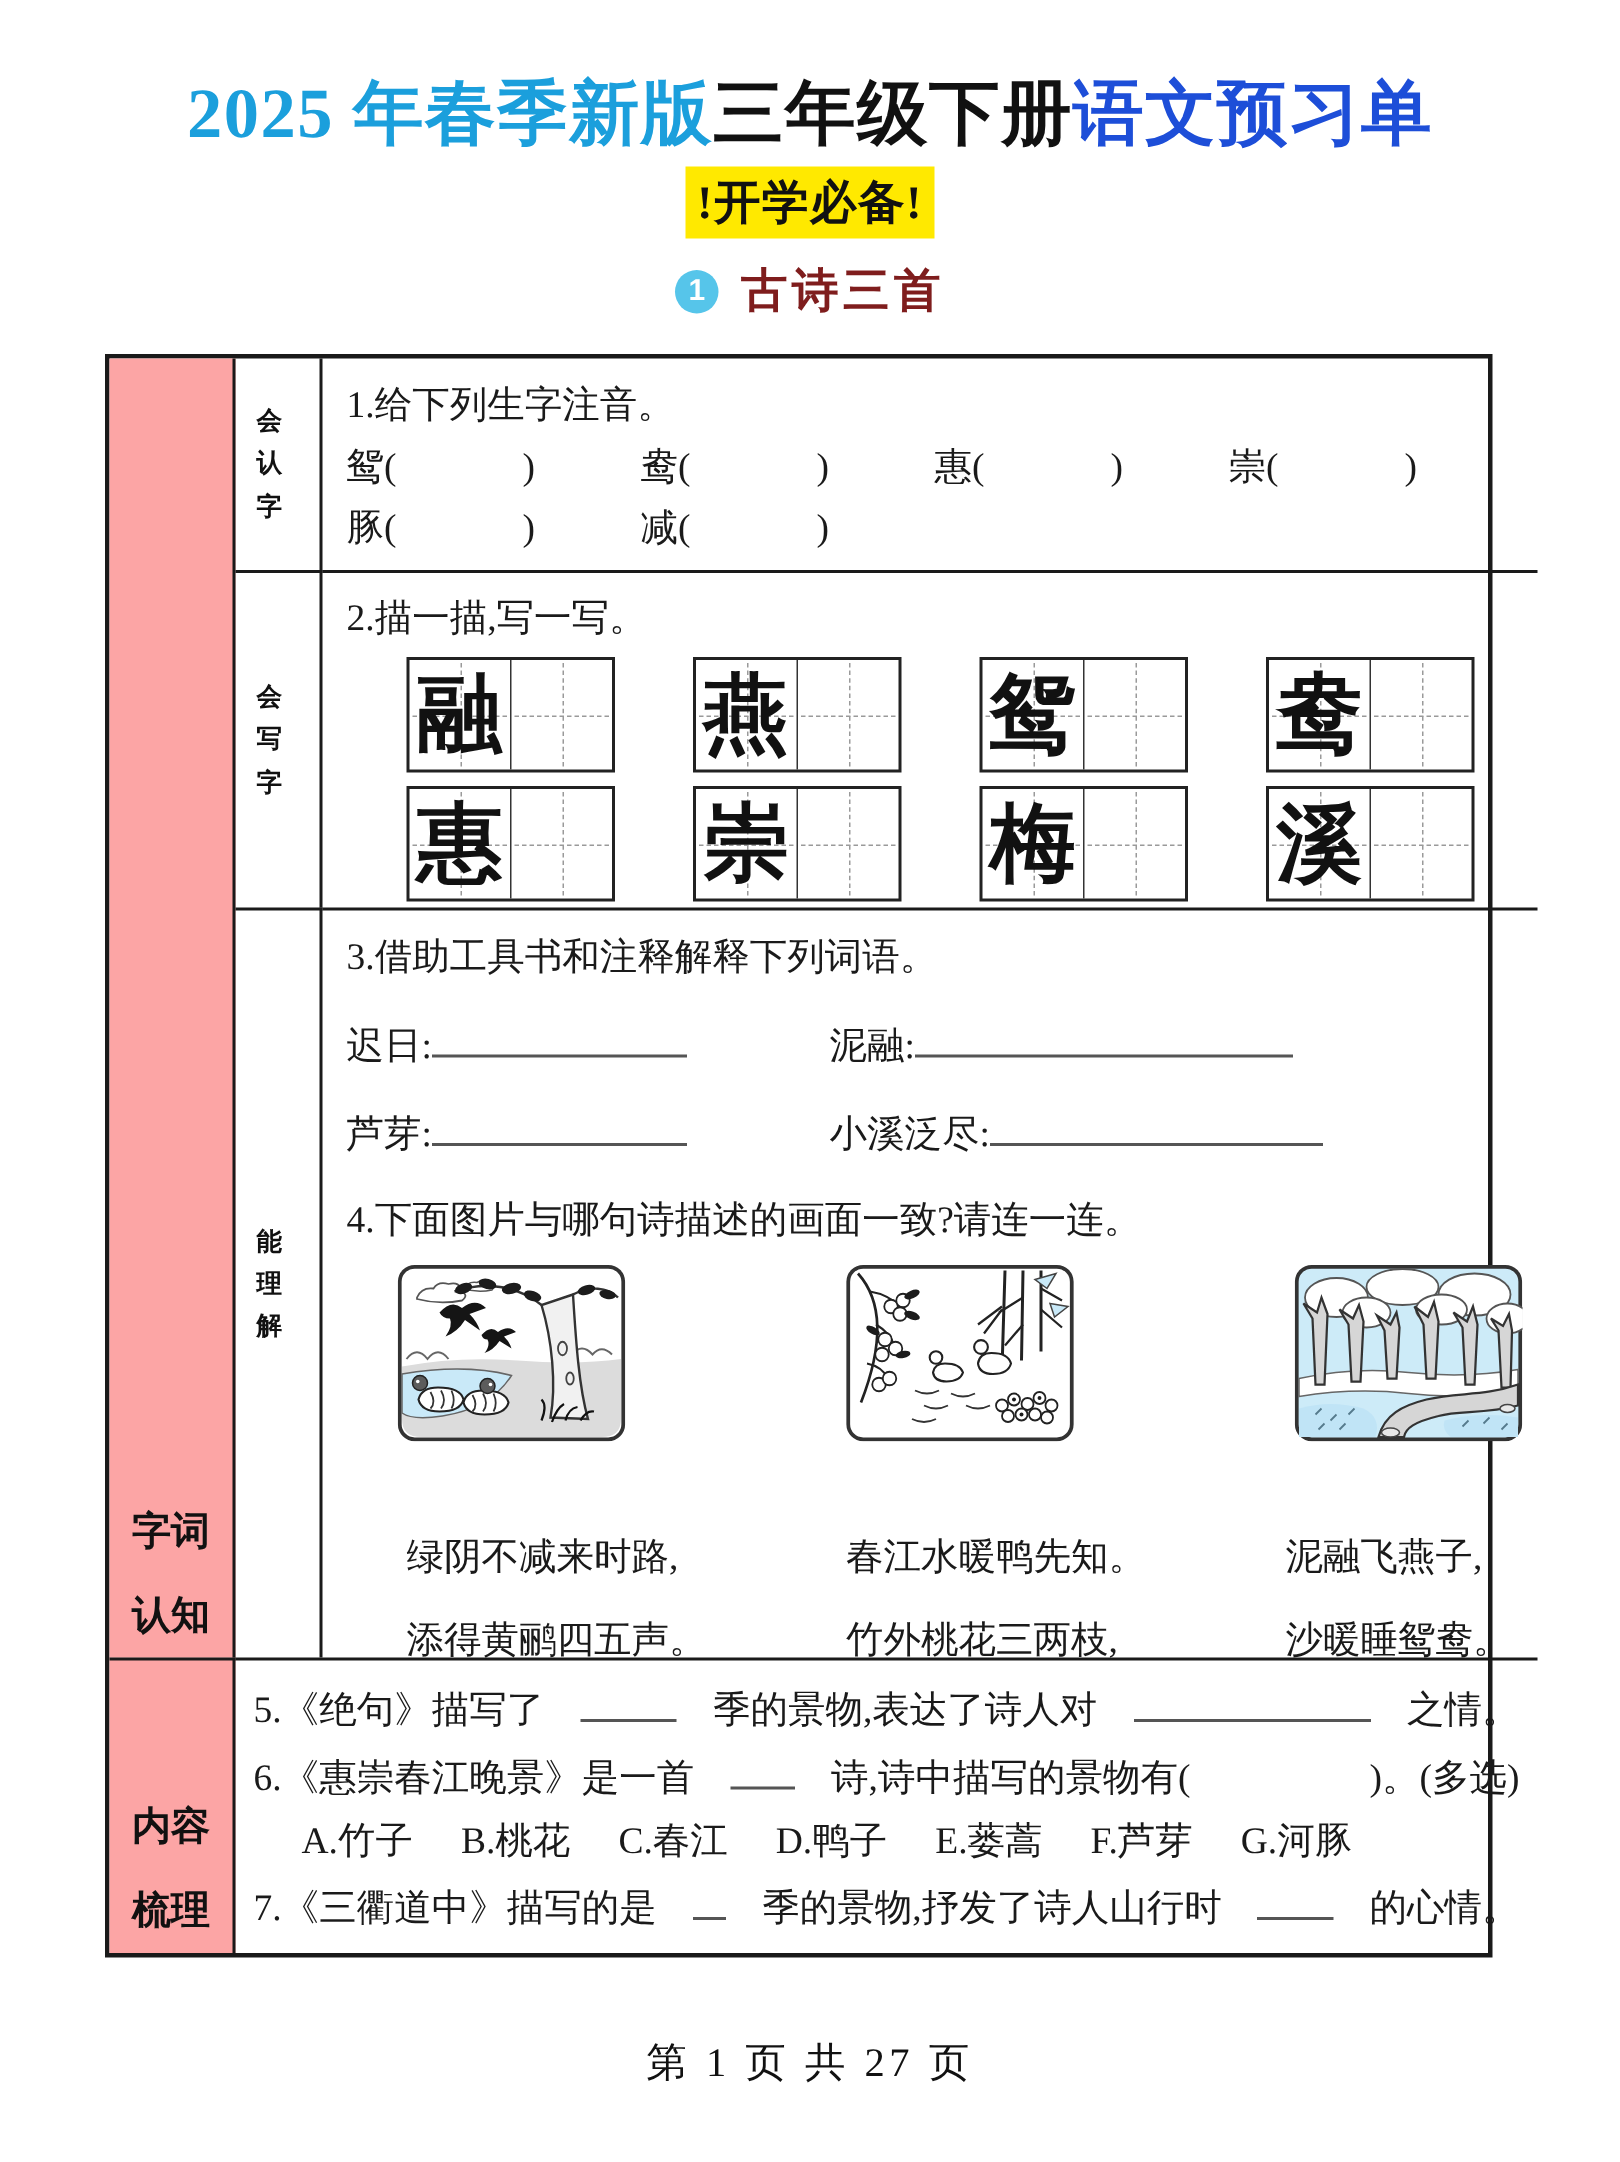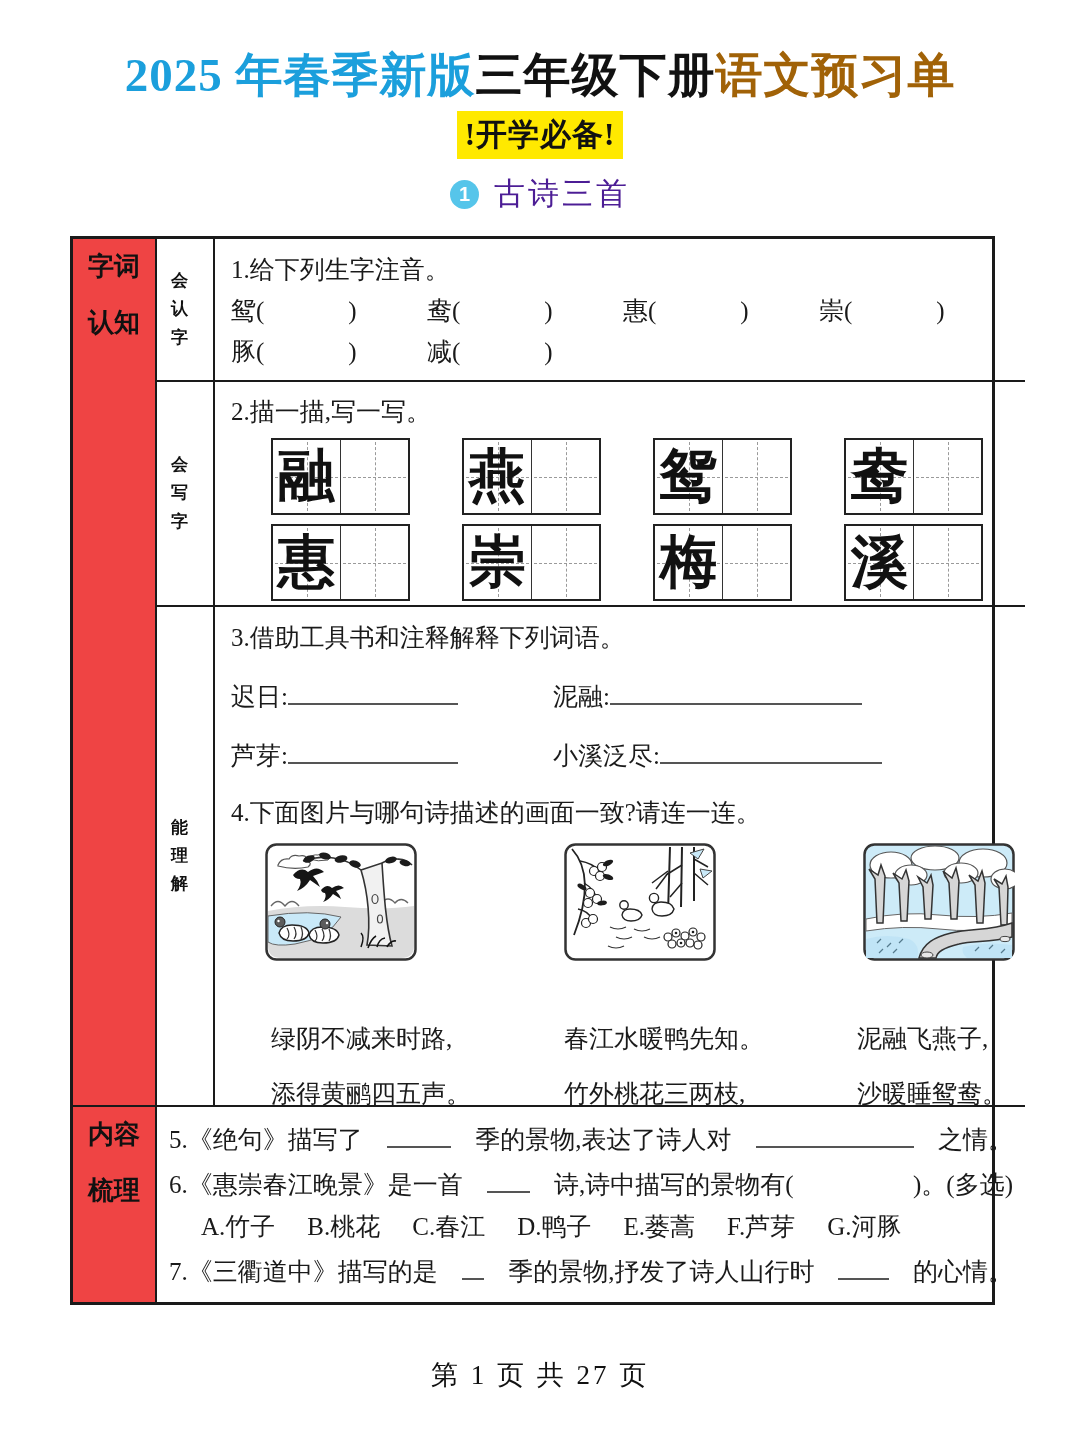--- a/index.html
+++ b/index.html
@@ -10,53 +10,53 @@
     color:#1a1a1a; position:relative; overflow:hidden;
   }
   
   .main-title {
     margin-top:44px; text-align:center;
     font-size:47px; font-weight:700; letter-spacing:1px;
     font-family:"Liberation Serif","DejaVu Serif",serif;
   }
   .t-blue  { color:#1b9fdc; }
   .t-black { color:#111; }
-  .t-red   { color:#a16207; }
+  .t-red   { color:#1d4ed8; }
   .subtitle-wrap { margin-top:4px; text-align:center; }
   .subtitle {
     display:inline-block; background:#ffe900; color:#111;
     font-size:31px; font-weight:700; padding:3px 8px; letter-spacing:1px;
   }
   .section-head {
     margin-top:14px; display:flex; align-items:center; justify-content:center; gap:15px;
   }
   .section-badge {
     width:29px; height:29px; border-radius:50%;
     background:#56c5ea; color:#fff; font-size:20px; font-weight:700;
     display:flex; align-items:center; justify-content:center;
     font-family:"Liberation Sans","DejaVu Sans",sans-serif;
   }
   .section-title {
-    color:#4c1d95; font-size:31px; font-weight:400; letter-spacing:3px;
+    color:#7f1d1d; font-size:31px; font-weight:700; letter-spacing:3px;
     font-family:"Liberation Sans","DejaVu Sans",sans-serif;
   }
   
   .sheet {
     margin:21px 0 0 70px; width:925px;
     border:3px solid #1a1a1a;
     display:grid;
     grid-template-columns:84px 58px 1fr;
     grid-template-rows:141px 225px 500px 197px;
     background:#fff;
   }
   .cell { position:relative; }
   .bR { border-right:2px solid #1a1a1a; }
   .bT { border-top:2px solid #1a1a1a; }
   .main-label-cell {
-    background:#ef4444; display:flex; align-items:flex-start; justify-content:center;
+    background:#fca5a5; display:flex; align-items:flex-end; justify-content:center;
   }
   .main1 { grid-area:1/1/4/2; }
   .main2 { grid-area:4/1/5/2; }
   .main-label {
     width:58px; text-align:center;
     font-family:"Liberation Sans","DejaVu Sans",sans-serif;
     font-size:26px; font-weight:700; line-height:2.15; color:#111;
   }
   .sub-label-cell { display:flex; align-items:center; justify-content:center; }
   .sub1 { grid-area:1/2/2/3; }

